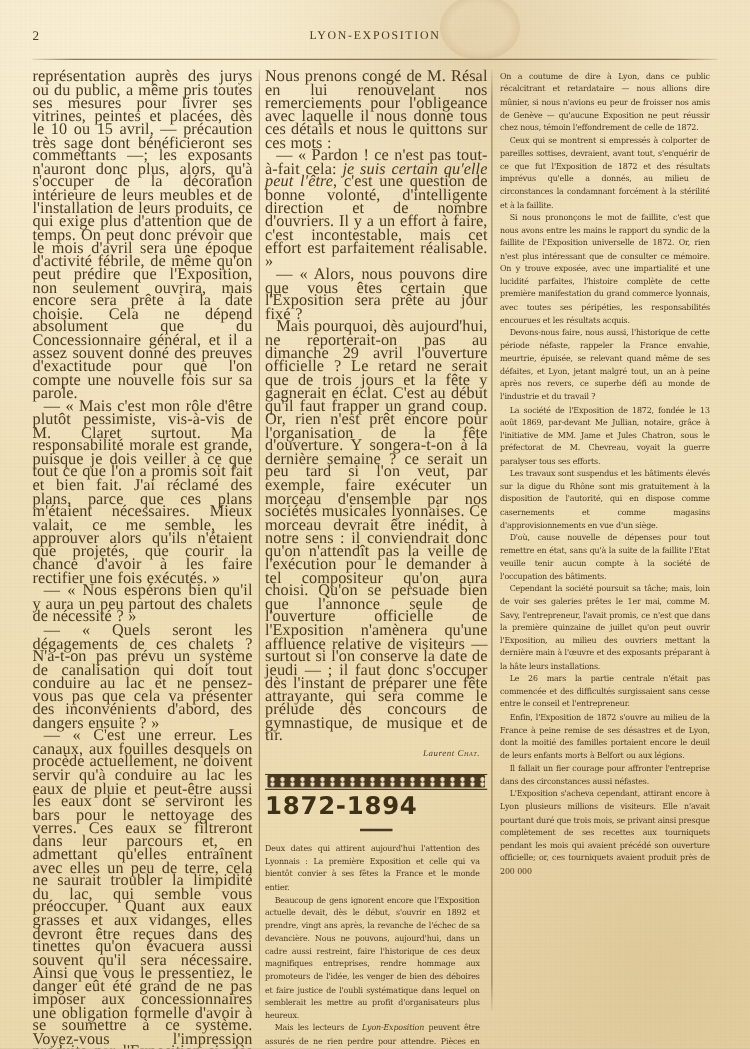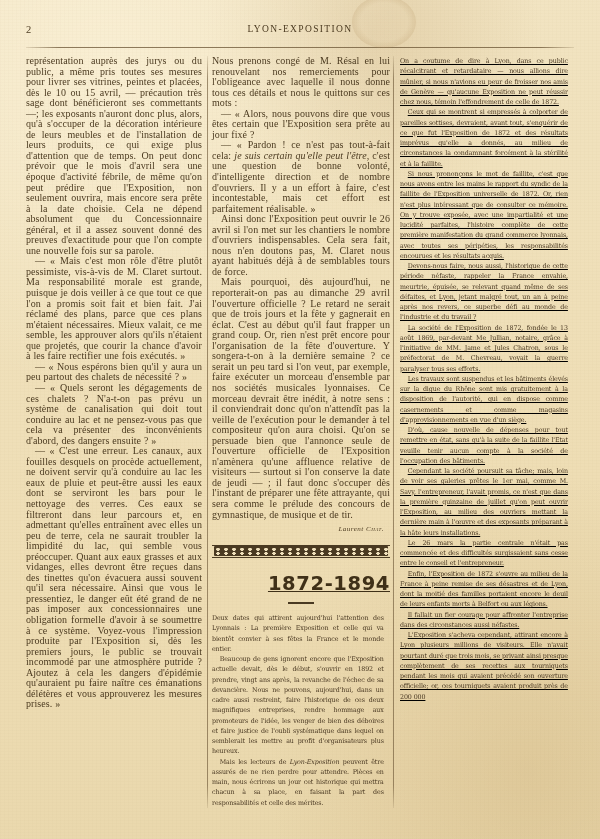--- a/index.html
+++ b/index.html
@@ -87,21 +87,21 @@
     width: 548px;
     height: 760px;
   }
   .col {
     position: absolute;
     top: 0;
     height: 760px;
   }
   #col1 { left: 0px;   width: 176px; }
   #col2 { left: 186px; width: 178px; }
-  #col3 { left: 374px; width: 174px; text-decoration: underline; }
+  #col3 { left: 374px; width: 174px; }
 
   .rule-v {
     position: absolute;
     top: 0;
     width: 1px;
     height: 752px;
     background: linear-gradient(180deg, rgba(104,82,50,0.12), rgba(104,82,50,0.62) 3%, rgba(104,82,50,0.62) 97%, rgba(104,82,50,0.12));
   }
   #rule-v1 { left: 181px; }
   #rule-v2 { left: 367px; }
@@ -111,21 +111,21 @@
     text-align: justify;
     text-justify: inter-word;
     color: #4b3a20;
     hyphens: auto;
     -webkit-hyphens: auto;
   }
 
   
   .serif-body p {
     font-family: "Liberation Serif", "DejaVu Serif", serif;
-    font-size: 10px;
+    font-size: 13px;
     line-height: 10.55px;
     letter-spacing: 0.06px;
     text-indent: 9px;
     word-spacing: 0.35px;
   }
   
   .dense-body p {
     font-family: "DejaVu Serif", "Liberation Serif", serif;
     font-size: 6.55px;
     line-height: 10.25px;
@@ -184,28 +184,27 @@
     position: absolute;
     left: 0; right: 0;
     height: 1px;
     background: #4a3a22;
   }
   #ornament .rule-top { top: 0; }
   #ornament .rule-bot { bottom: 0; }
 
   
   #year-heading {
-    text-align: right;
+    text-align: left;
     font-family: "DejaVu Sans", "Liberation Sans", sans-serif;
     font-weight: 700;
     font-size: 19.5px;
     letter-spacing: 0.6px;
     color: #3f3018;
-    margin-top: 14px;
-    text-decoration: underline;
+    margin-top: 1px;
   }
   #year-rule {
     width: 26px;
     height: 2px;
     background: #4a3a22;
     margin: 7px auto 9px auto;
   }
 </style>
 </head>
 <body>
@@ -227,23 +226,22 @@
       <p class="noindent">représentation auprès des jurys ou du public, a même pris toutes ses mesures pour livrer ses vitrines, peintes et placées, dès le 10 ou 15 avril, — précaution très sage dont bénéficieront ses commettants —; les exposants n'auront donc plus, alors, qu'à s'occuper de la décoration intérieure de leurs meubles et de l'installation de leurs produits, ce qui exige plus d'attention que de temps. On peut donc prévoir que le mois d'avril sera une époque d'activité fébrile, de même qu'on peut prédire que l'Exposition, non seulement ouvrira, mais encore sera prête à la date choisie. Cela ne dépend absolument que du Concessionnaire général, et il a assez souvent donné des preuves d'exactitude pour que l'on compte une nouvelle fois sur sa parole.</p>
       <p>— « Mais c'est mon rôle d'être plutôt pessimiste, vis-à-vis de M. Claret surtout. Ma responsabilité morale est grande, puisque je dois veiller à ce que tout ce que l'on a promis soit fait et bien fait. J'ai réclamé des plans, parce que ces plans m'étaient nécessaires. Mieux valait, ce me semble, les approuver alors qu'ils n'étaient que projetés, que courir la chance d'avoir à les faire rectifier une fois exécutés. »</p>
       <p>— « Nous espérons bien qu'il y aura un peu partout des chalets de nécessité ? »</p>
       <p>— « Quels seront les dégagements de ces chalets ? N'a-t-on pas prévu un système de canalisation qui doit tout conduire au lac et ne pensez-vous pas que cela va présenter des inconvénients d'abord, des dangers ensuite ? »</p>
       <p>— « C'est une erreur. Les canaux, aux fouilles desquels on procède actuellement, ne doivent servir qu'à conduire au lac les eaux de pluie et peut-être aussi les eaux dont se serviront les bars pour le nettoyage des verres. Ces eaux se filtreront dans leur parcours et, en admettant qu'elles entraînent avec elles un peu de terre, cela ne saurait troubler la limpidité du lac, qui semble vous préoccuper. Quant aux eaux grasses et aux vidanges, elles devront être reçues dans des tinettes qu'on évacuera aussi souvent qu'il sera nécessaire. Ainsi que vous le pressentiez, le danger eût été grand de ne pas imposer aux concessionnaires une obligation formelle d'avoir à se soumettre à ce système. Voyez-vous l'impression produite par l'Exposition si, dès les premiers jours, le public se trouvait incommodé par une atmosphère putride ? Ajoutez à cela les dangers d'épidémie qu'auraient pu faire naître ces émanations délétères et vous approuverez les mesures prises. »</p>
     </div>
 
     <div class="col" id="col2">
       <div class="serif-body">
         <p class="noindent">Nous prenons congé de M. Résal en lui renouvelant nos remerciements pour l'obligeance avec laquelle il nous donne tous ces détails et nous le quittons sur ces mots :</p>
+        <p><span>— « Pardon ! ce n'est pas tout-à-fait cela: <span class="it">je suis certain qu'elle peut l'être</span>, c'est une question de bonne volonté, d'intelligente direction et de nombre d'ouvriers. Il y a un effort à faire, c'est incontestable, mais cet effort est parfaitement réalisable. »</span></p>
         <p>— « Alors, nous pouvons dire que vous êtes certain que l'Exposition sera prête au jour fixé ?</p>
-        <p><span>— « Pardon ! ce n'est pas tout-à-fait cela: <span class="it">je suis certain qu'elle peut l'être</span>, c'est une question de bonne volonté, d'intelligente direction et de nombre d'ouvriers. Il y a un effort à faire, c'est incontestable, mais cet effort est parfaitement réalisable. »</span></p>
-        <p>Ainsi donc l'Exposition peut ouvrir le 26 avril si l'on met sur les chantiers le nombre d'ouvriers indispensables. Cela sera fait, nous n'en doutons pas, M. Claret nous ayant habitués déjà à de semblables tours de force.</p>
         <p>Mais pourquoi, dès aujourd'hui, ne reporterait-on pas au dimanche 29 avril l'ouverture officielle ? Le retard ne serait que de trois jours et la fête y gagnerait en éclat. C'est au début qu'il faut frapper un grand coup. Or, rien n'est prêt encore pour l'organisation de la fête d'ouverture. Y songera-t-on à la dernière semaine ? ce serait un peu tard si l'on veut, par exemple, faire exécuter un morceau d'ensemble par nos sociétés musicales lyonnaises. Ce morceau devrait être inédit, à notre sens : il conviendrait donc qu'on n'attendît pas la veille de l'exécution pour le demander à tel compositeur qu'on aura choisi. Qu'on se persuade bien que l'annonce seule de l'ouverture officielle de l'Exposition n'amènera qu'une affluence relative de visiteurs — surtout si l'on conserve la date de jeudi — ; il faut donc s'occuper dès l'instant de préparer une fête attrayante, qui sera comme le prélude des concours de gymnastique, de musique et de tir.</p>
         <div id="signature"><span class="given">Laurent </span><span>Chat.</span></div>
       </div>
 
       <div id="ornament">
         <div class="bar"></div>
         <div class="dots"></div>
         <div class="rule-top"></div>
         <div class="rule-bot"></div>
       </div>

